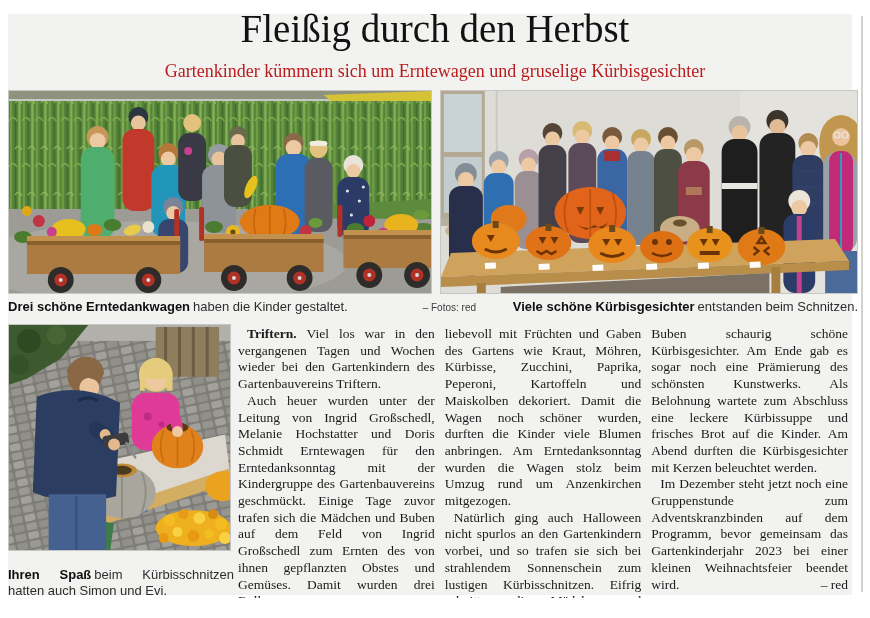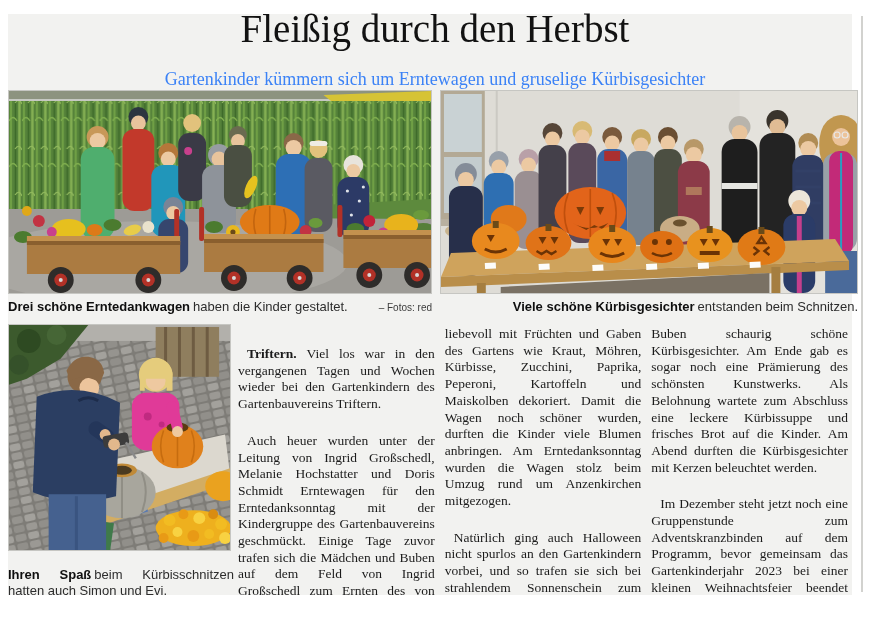--- a/index.html
+++ b/index.html
@@ -3,44 +3,44 @@
 <meta charset="utf-8">
 <style>
   html,body{margin:0;padding:0;background:#ffffff;}
   .page{position:relative;width:870px;height:618px;background:#ffffff;overflow:hidden;
         font-family:"Liberation Serif",serif;color:#1b1b1b;border-radius:10px;}
   .scan{position:absolute;left:8px;top:14px;width:844px;height:581px;background:#f2f2f0;}
   .col-rule{position:absolute;left:861px;top:16px;width:2px;height:576px;background:#d2d2cf;}
 
   .headline{position:absolute;left:0;top:6px;width:870px;text-align:center;
             font-size:39px;line-height:46px;font-weight:400;color:#121212;margin:0;}
-  .subheadline{position:absolute;left:0;top:68px;width:870px;text-align:center;
-            font-size:18px;line-height:22px;font-weight:400;color:#3b82f6;margin:0;}
+  .subheadline{position:absolute;left:0;top:60px;width:870px;text-align:center;
+            font-size:18px;line-height:22px;font-weight:400;color:#b91c1c;margin:0;}
 
   .photo{position:absolute;box-sizing:border-box;border:1px solid #c6c6c2;background:#e8e8e4;overflow:hidden;}
   .photo svg{display:block;width:100%;height:100%;}
   #photo-wagons{left:8px;top:90px;width:424px;height:204px;}
   #photo-faces{left:440px;top:90px;width:418px;height:204px;}
   #photo-carving{left:8px;top:324px;width:223px;height:227px;}
 
   .caption{position:absolute;font-family:"Liberation Sans",sans-serif;font-size:13px;
            line-height:16px;color:#2d2d2d;}
   .caption b{color:#0f0f0f;font-weight:700;}
   .caption .lead{margin-right:3px;}
-  #caption-wagons{left:8px;top:299px;width:424px;display:flex;align-items:baseline;}
+  #caption-wagons{left:8px;top:299px;width:468px;display:flex;align-items:baseline;}
   #caption-faces{left:440px;top:299px;width:418px;text-align:right;}
   #caption-carving{left:8px;top:567px;width:226px;text-align:justify;}
   .credit{margin-left:auto;font-size:10px;color:#3c3c3c;white-space:nowrap;}
 
   #article-columns{position:absolute;left:238px;top:326px;width:610px;height:272px;
            display:flex;gap:10px;overflow:hidden;}
   .col{flex:1 1 0;font-size:13.5px;line-height:16.7px;color:#1b1b1b;
        text-align:justify;hyphens:auto;-webkit-hyphens:auto;}
   .para{margin:0;}
-  .para.indent{text-indent:9px;margin-top:20px;}
+  .para.indent{text-indent:9px;}
   .para.cont{text-align-last:justify;}
   .para b.lead{font-weight:700;}
   .sign{float:right;}
 </style>
 </head>
 <body>
 
 <div class="page">
   <div class="scan"></div>
   <div class="col-rule"></div>

